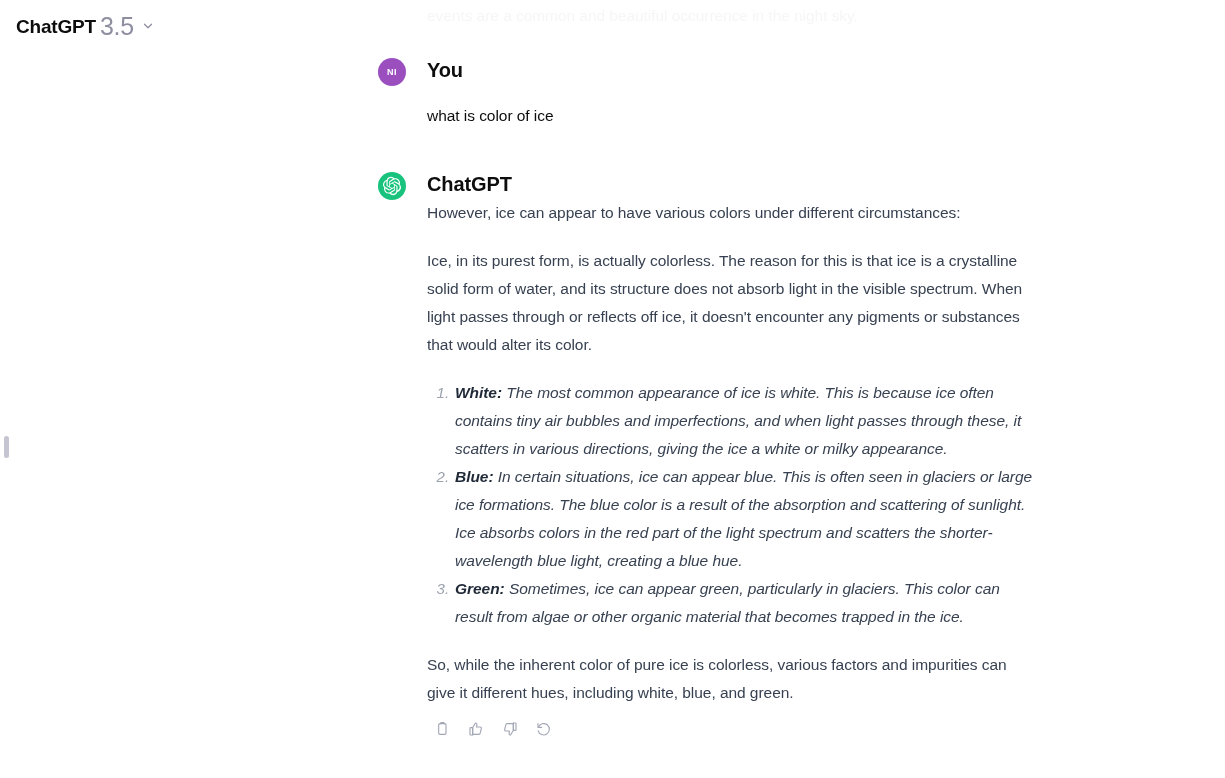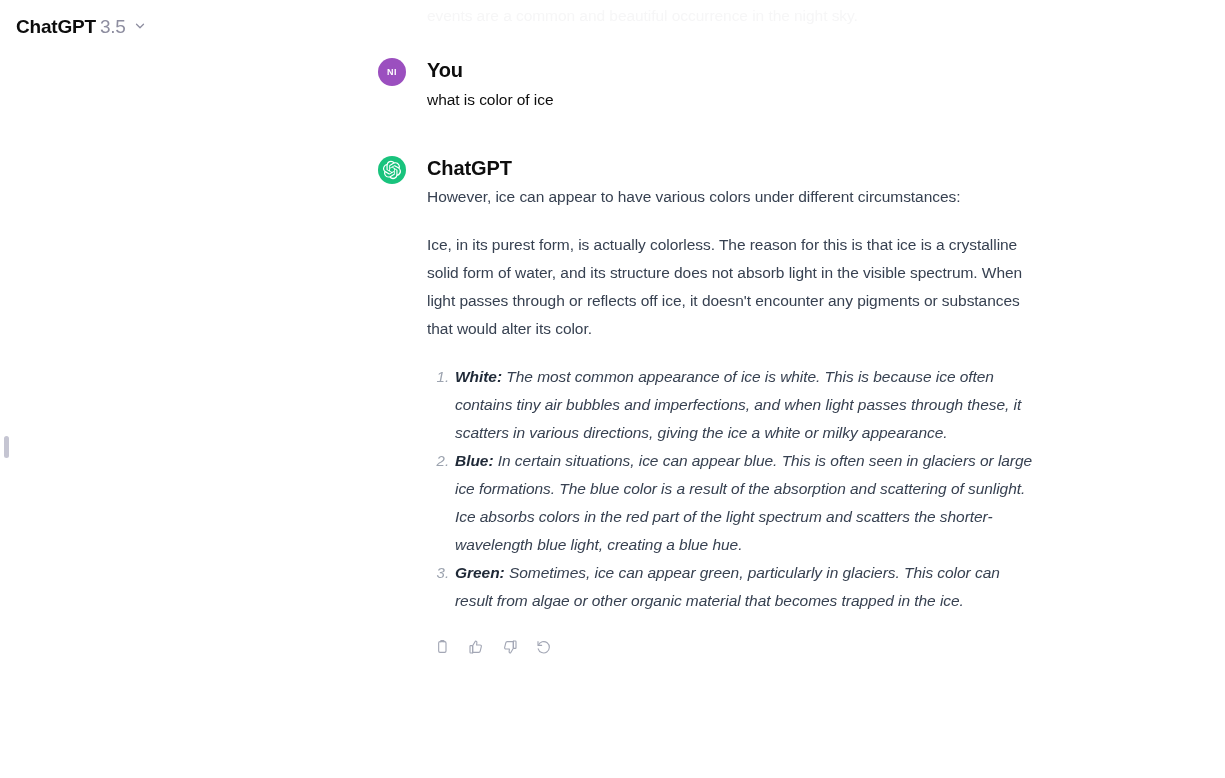--- a/index.html
+++ b/index.html
@@ -43,21 +43,21 @@
     cursor: pointer;
     line-height: 1;
   }
   .model-name {
     font-size: 19px;
     font-weight: 700;
     color: #0d0d0d;
     letter-spacing: -0.2px;
   }
   .model-version {
-    font-size: 19px;
+    font-size: 25px;
     font-weight: 400;
     color: #8e8ea0;
     letter-spacing: -0.2px;
     margin-left: -2px;
   }
   .chevron {
     display: inline-block;
     width: 14px;
     height: 14px;
     margin-left: 1px;
@@ -135,21 +135,21 @@
     color: #374151;
     letter-spacing: -0.05px;
   }
   .body p { margin: 0 0 20px 0; }
   .body p:last-child { margin-bottom: 0; }
 
   .user-text {
     font-size: 15.5px;
     line-height: 28px;
     color: #0d0d0d;
-    margin-top: 4px;
+    margin-top: 20px;
     letter-spacing: -0.05px;
   }
 
   .bot-body { margin-top: 3px; }
 
   ol.answer-list {
     margin: 0 0 20px 0;
     padding: 0 0 0 28px;
     list-style: none;
     counter-reset: li;
@@ -257,20 +257,21 @@
               <b>White:</b><span> The most common appearance of ice is white. This is because ice often contains tiny air bubbles and imperfections, and when light passes through these, it scatters in various directions, giving the ice a white or milky appearance.</span>
             </li>
             <li>
               <b>Blue:</b><span> In certain situations, ice can appear blue. This is often seen in glaciers or large ice formations. The blue color is a result of the absorption and scattering of sunlight. Ice absorbs colors in the red part of the light spectrum and scatters the shorter-wavelength blue light, creating a blue hue.</span>
             </li>
             <li>
               <b>Green:</b><span> Sometimes, ice can appear green, particularly in glaciers. This color can result from algae or other organic material that becomes trapped in the ice.</span>
             </li>
           </ol>
 
+          <p>So, while the inherent color of pure ice is colorless, various factors and impurities can give it different hues, including white, blue, and green.</p>
         </div>
 
         <div class="actions">
           <button class="action-btn" title="Copy">
             <svg viewBox="0 0 24 24" fill="none" stroke="currentColor" stroke-width="1.7" stroke-linecap="round" stroke-linejoin="round">
               <rect x="7" y="4" width="11" height="16" rx="2"></rect>
               <path d="M10 4V3.2a.7.7 0 0 1 .7-.7h3.6a.7.7 0 0 1 .7.7V4"></path>
             </svg>
           </button>
           <button class="action-btn" title="Good response">

